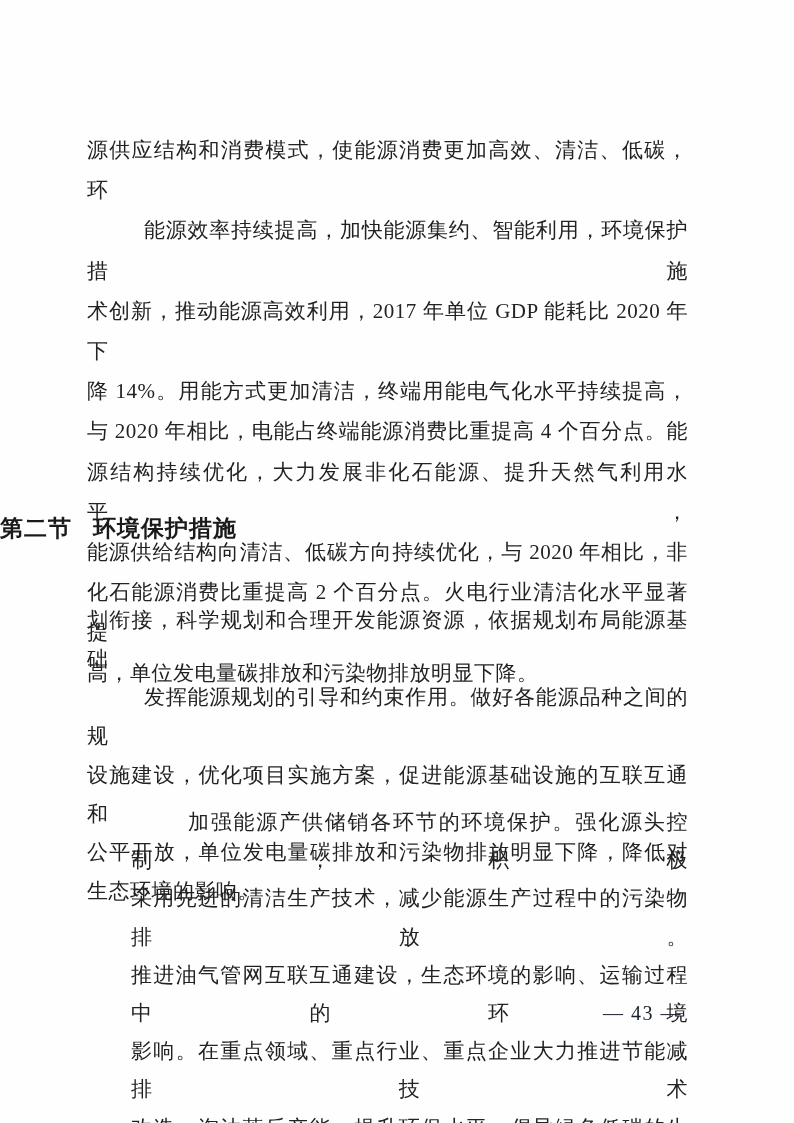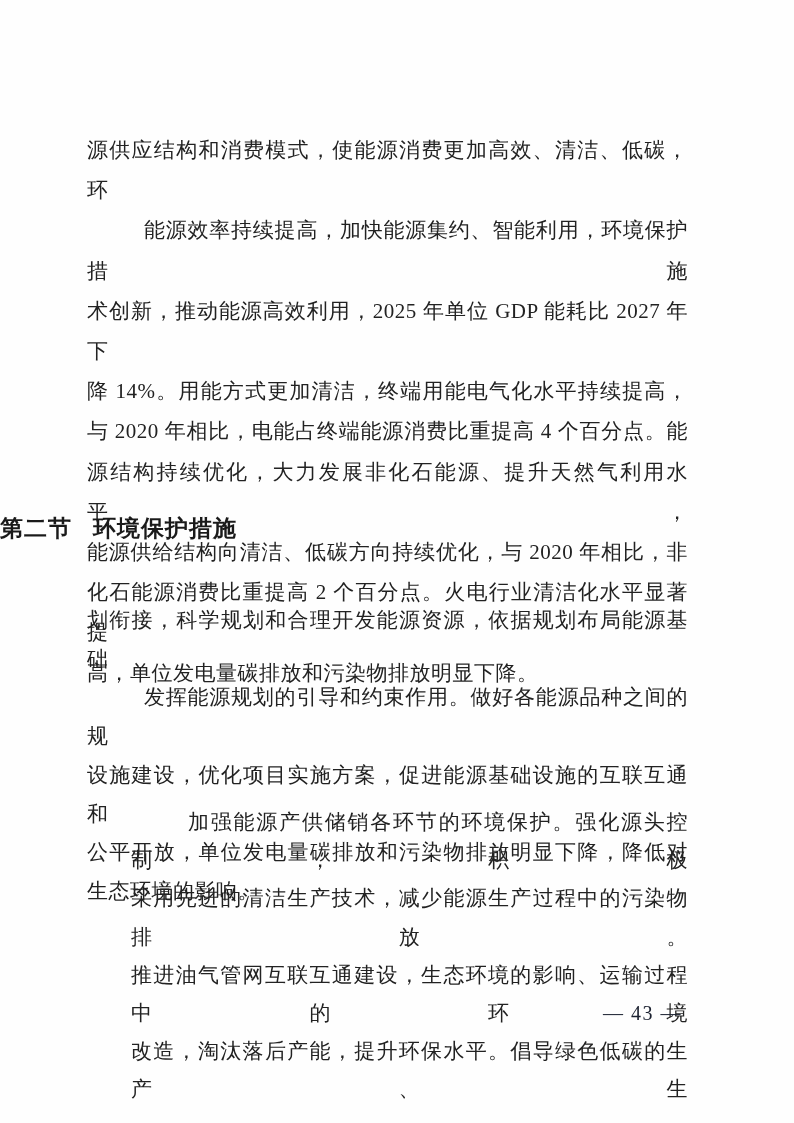--- a/index.html
+++ b/index.html
@@ -78,21 +78,21 @@
 <body>
 
 <div class="page">
 
   <section class="body-text block-a">
     <div>
         <div class="line">源供应结构和消费模式，使能源消费更加高效、清洁、低碳，环</div>
       </div>
     <div>
         <div class="line indent">能源效率持续提高，加快能源集约、智能利用，环境保护措施</div>
-        <div class="line">术创新，推动能源高效利用，2025 年单位 GDP 能耗比 2027 年下</div>
+        <div class="line">术创新，推动能源高效利用，2017 年单位 GDP 能耗比 2020 年下</div>
         <div class="line">降 14%。用能方式更加清洁，终端用能电气化水平持续提高，</div>
         <div class="line">与 2020 年相比，电能占终端能源消费比重提高 4 个百分点。能</div>
         <div class="line">源结构持续优化，大力发展非化石能源、提升天然气利用水平，</div>
         <div class="line">能源供给结构向清洁、低碳方向持续优化，与 2020 年相比，非</div>
         <div class="line">化石能源消费比重提高 2 个百分点。火电行业清洁化水平显著提</div>
         <div class="line lastline">高，单位发电量碳排放和污染物排放明显下降。</div>
       </div>
   </section>
 
   <h2 class="section-heading">
@@ -107,20 +107,21 @@
         <div class="line">公平开放，单位发电量碳排放和污染物排放明显下降，降低对</div>
         <div class="line lastline">生态环境的影响。</div>
       </div>
   </section>
 
   <section class="body-text block-c">
     <div>
         <div class="line indent">加强能源产供储销各环节的环境保护。强化源头控制，积极</div>
         <div class="line">采用先进的清洁生产技术，减少能源生产过程中的污染物排放。</div>
         <div class="line">推进油气管网互联互通建设，生态环境的影响、运输过程中的环境</div>
+        <div class="line">影响。在重点领域、重点行业、重点企业大力推进节能减排技术</div>
         <div class="line">改造，淘汰落后产能，提升环保水平。倡导绿色低碳的生产、生</div>
       </div>
   </section>
 
   <footer class="page-footer">
     <span class="page-number">— 43 —</span>
   </footer>
 
 </div>
 

